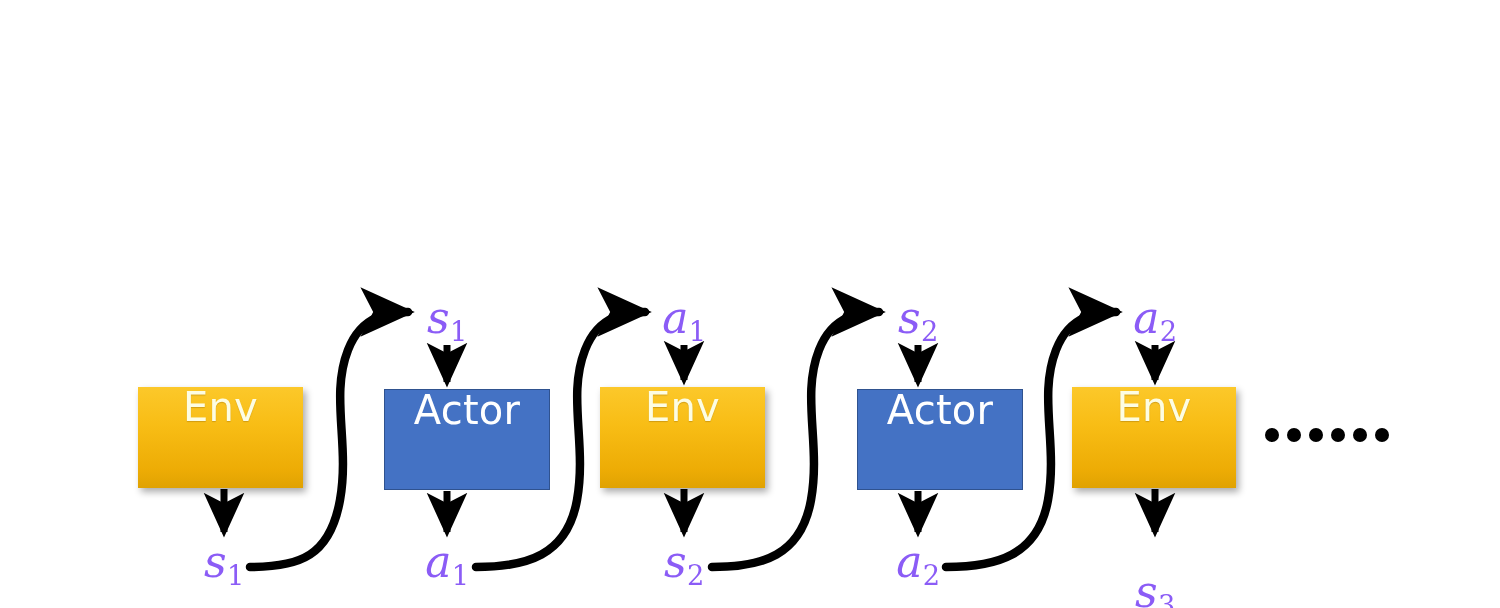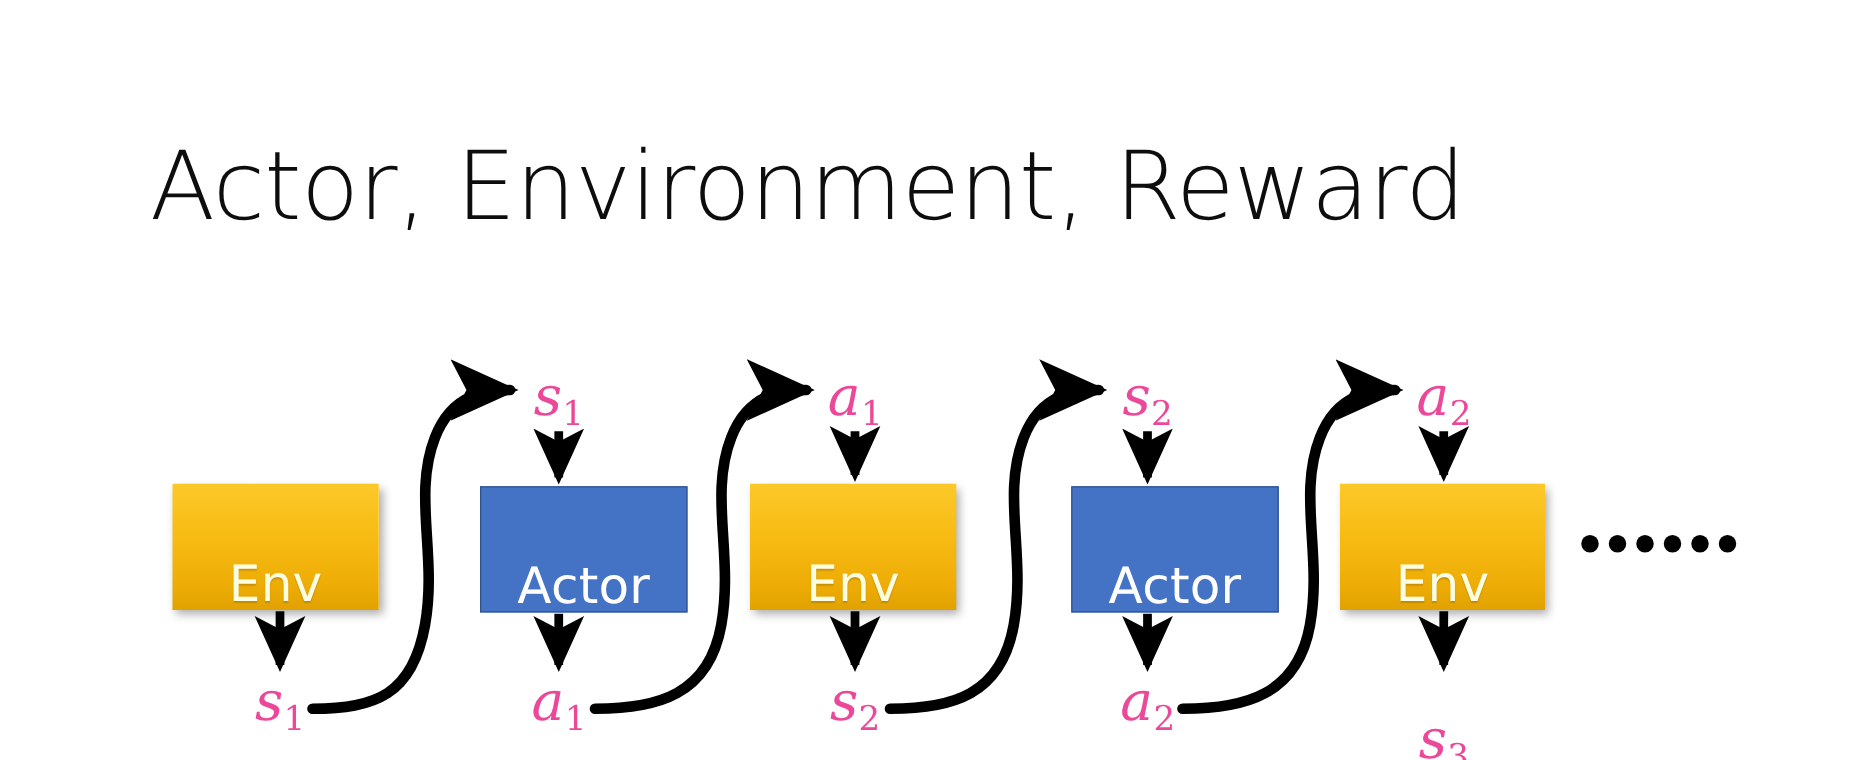--- a/index.html
+++ b/index.html
@@ -38,21 +38,21 @@
     width: 1500px;
     height: 608px;
     pointer-events: none;
   }
 
   
   .node {
     position: absolute;
     box-sizing: border-box;
     display: flex;
-    align-items: flex-end;
+    align-items: flex-start;
     justify-content: center;
     color: #ffffff;
     font-family: "DejaVu Sans", sans-serif;
     font-weight: 400;
     font-size: 40px;
     line-height: 1;
     letter-spacing: 0.2px;
   }
   .node.env {
     background: linear-gradient(180deg, #fcc82a 0%, #f8bd15 38%, #edac05 82%, #e0a202 100%);
@@ -67,21 +67,21 @@
     margin-left: 22px;
   }
 
   
   .mlabel {
     position: absolute;
     font-family: "DejaVu Serif", serif;
     font-style: italic;
     font-size: 44px;
     line-height: 1;
-    color: #ec4899;
+    color: #8b5cf6;
     white-space: nowrap;
     transform: translate(-50%, -50%);
   }
   .mlabel sub {
     font-style: normal;
     font-size: 0.62em;
     vertical-align: baseline;
     position: relative;
     top: 0.30em;
     left: 0.01em;
@@ -101,21 +101,20 @@
     height: 14px;
     border-radius: 50%;
     background: #000000;
   }
 </style>
 </head>
 <body>
 
 <div id="stage">
 
-  <div id="slide-title">Actor, Environment, Reward</div>
 
   <svg id="wires" viewBox="0 0 1500 608" width="1500" height="608">
     <defs>
       <marker id="ah" markerWidth="9" markerHeight="9" refX="5.6" refY="3.2" orient="auto" markerUnits="strokeWidth">
         <path d="M0,0.3 L6.4,3.2 L0,6.1 L1.5,3.2 Z" fill="#000000"></path>
       </marker>
     </defs>
 
     <g stroke="#000000" stroke-width="7" fill="none" marker-end="url(#ah)">
       <line x1="447" y1="345" x2="447" y2="382"></line>

